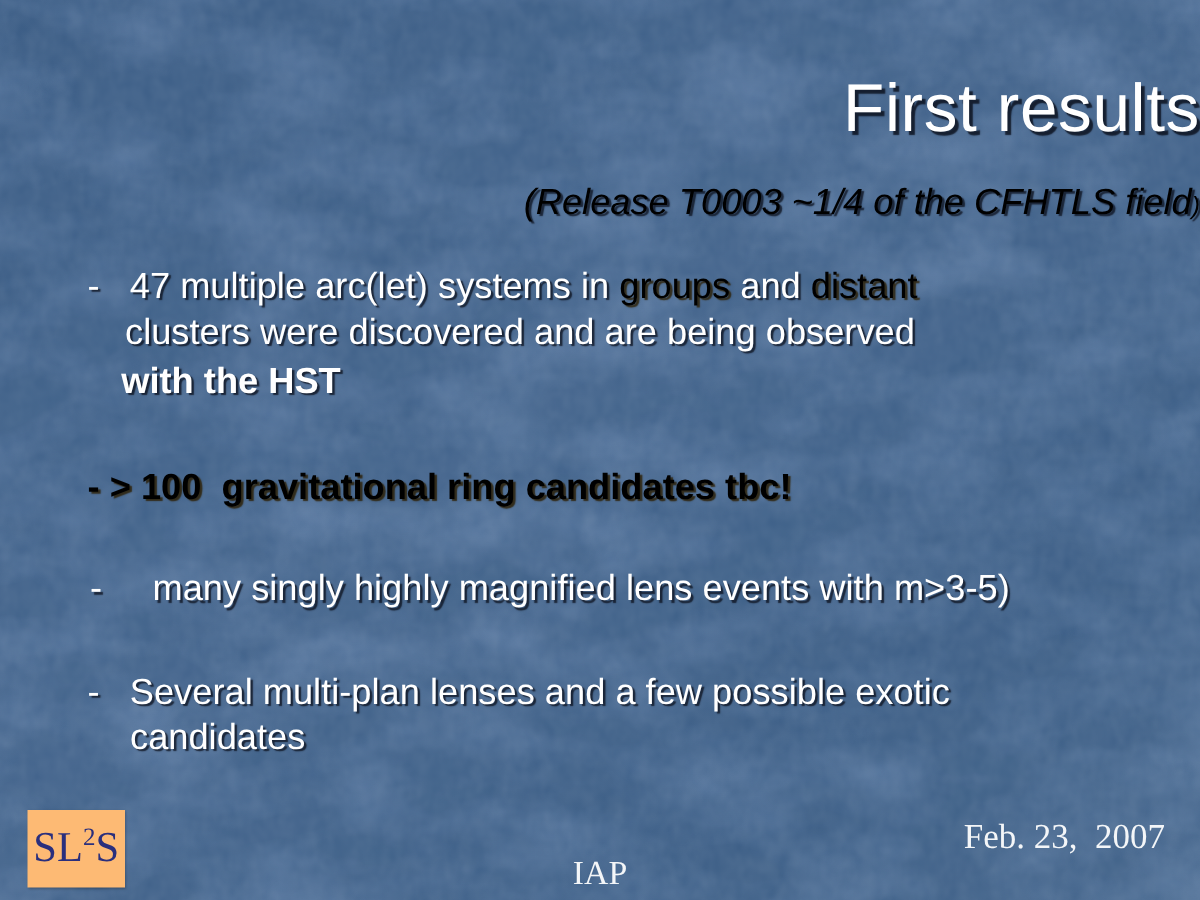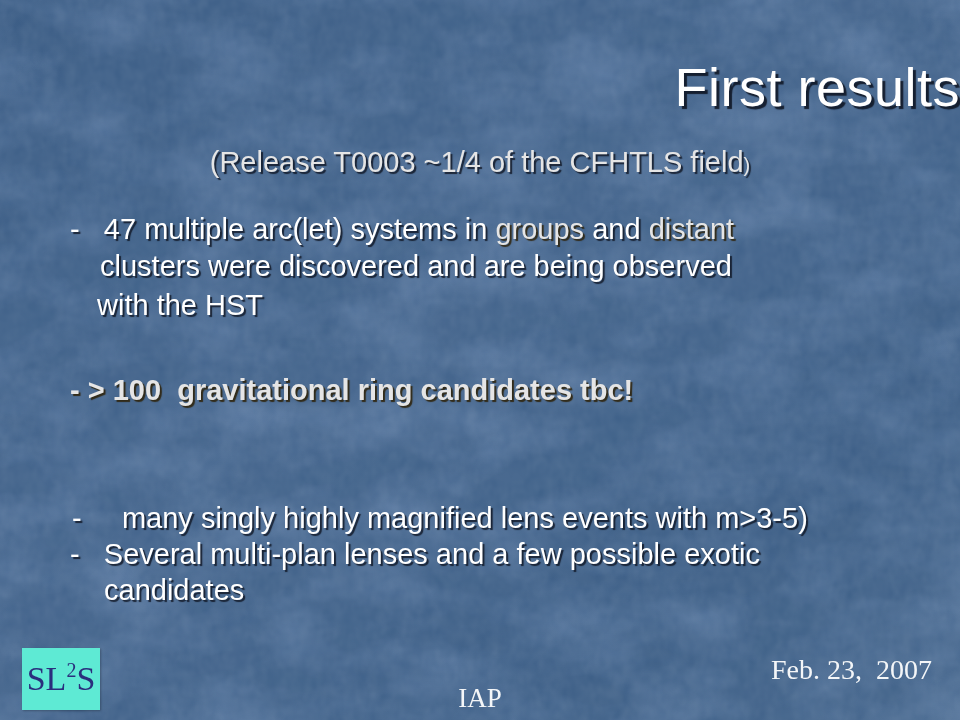--- a/index.html
+++ b/index.html
@@ -10,38 +10,39 @@
   }
   .bg-svg{position:absolute;left:0;top:0;z-index:0;}
   .layer{position:absolute;z-index:2;}
   .slide-title{
     left:0;right:0;top:56px;text-align:right;
     font-size:54px;color:#ffffff;
     text-shadow:3px 3px 1px rgba(12,18,30,0.85);
     letter-spacing:0.5px;
   }
   .subtitle{
-    left:0;right:0;top:146px;text-align:center;
-    font-size:29px;color:#e5e5e5;
+    left:0;right:0;top:146px;text-align:right;
+    font-size:29px;color:#000000;
     text-shadow:2px 2px 1px rgba(12,18,30,0.8);
     white-space:pre;
+    font-style:italic;
   }
   .subtitle .paren{font-size:20px;}
   .line{
     position:absolute;z-index:2;
     font-size:29px;color:#ffffff;white-space:pre;
     text-shadow:2px 2px 1px rgba(12,18,30,0.8);
   }
   .gold{
-    color:#e5e5e5;
+    color:#000000;
     text-shadow:2px 2px 1px rgba(45,32,5,0.85);
   }
   .footer-logo{
     left:22px;top:648px;width:78px;height:62px;
-    background:#5eead4;
+    background:#fdba74;
     display:flex;align-items:center;justify-content:center;
     font-family:"Liberation Serif",serif;
     color:#2a2f7d;font-size:34px;
     box-shadow:1px 1px 2px rgba(0,0,0,0.25);
   }
   .footer-logo sup{font-size:20px;line-height:0;position:relative;top:-9px;}
   .footer-venue{
     left:0;right:0;top:657px;text-align:center;
     font-family:"Liberation Serif",serif;
     font-size:27px;color:#f4f6f8;margin-top:26px;
@@ -76,25 +77,25 @@
   <rect width="960" height="720" filter="url(#rough)" opacity="0.30"></rect>
   <rect width="960" height="720" filter="url(#fine)" opacity="0.10"></rect>
 </svg>
 
 <div class="layer slide-title">First results</div>
 
 <div class="layer subtitle"><span>(Release T0003 ~1/4 of the CFHTLS field</span><span class="paren">)</span></div>
 
 <div class="line" style="left:70px;top:213px;"><span>-   47 multiple arc(let) systems in </span><span class="gold">groups</span><span> and </span><span class="gold">distant</span></div>
 <div class="line" style="left:100px;top:250px;">clusters were discovered and are being observed</div>
-<div class="line" style="left:97px;top:289px;">with the HST</div>
+<div class="line" style="left:97px;top:289px;font-weight:bold;">with the HST</div>
 
 <div class="line gold" style="left:70px;top:374px;font-weight:bold;">- &gt; 100  gravitational ring candidates tbc!</div>
 
-<div class="line" style="left:72px;top:455px;margin-top:47px;">-     many singly highly magnified lens events with m&gt;3-5)</div>
+<div class="line" style="left:72px;top:455px;">-     many singly highly magnified lens events with m&gt;3-5)</div>
 
 <div class="line" style="left:70px;top:538px;">-   Several multi-plan lenses and a few possible exotic</div>
 <div class="line" style="left:104px;top:574px;">candidates</div>
 
 <div class="layer footer-logo">
     <span>SL</span>
     <sup>2</sup>
     <span>S</span>
   </div>
 

